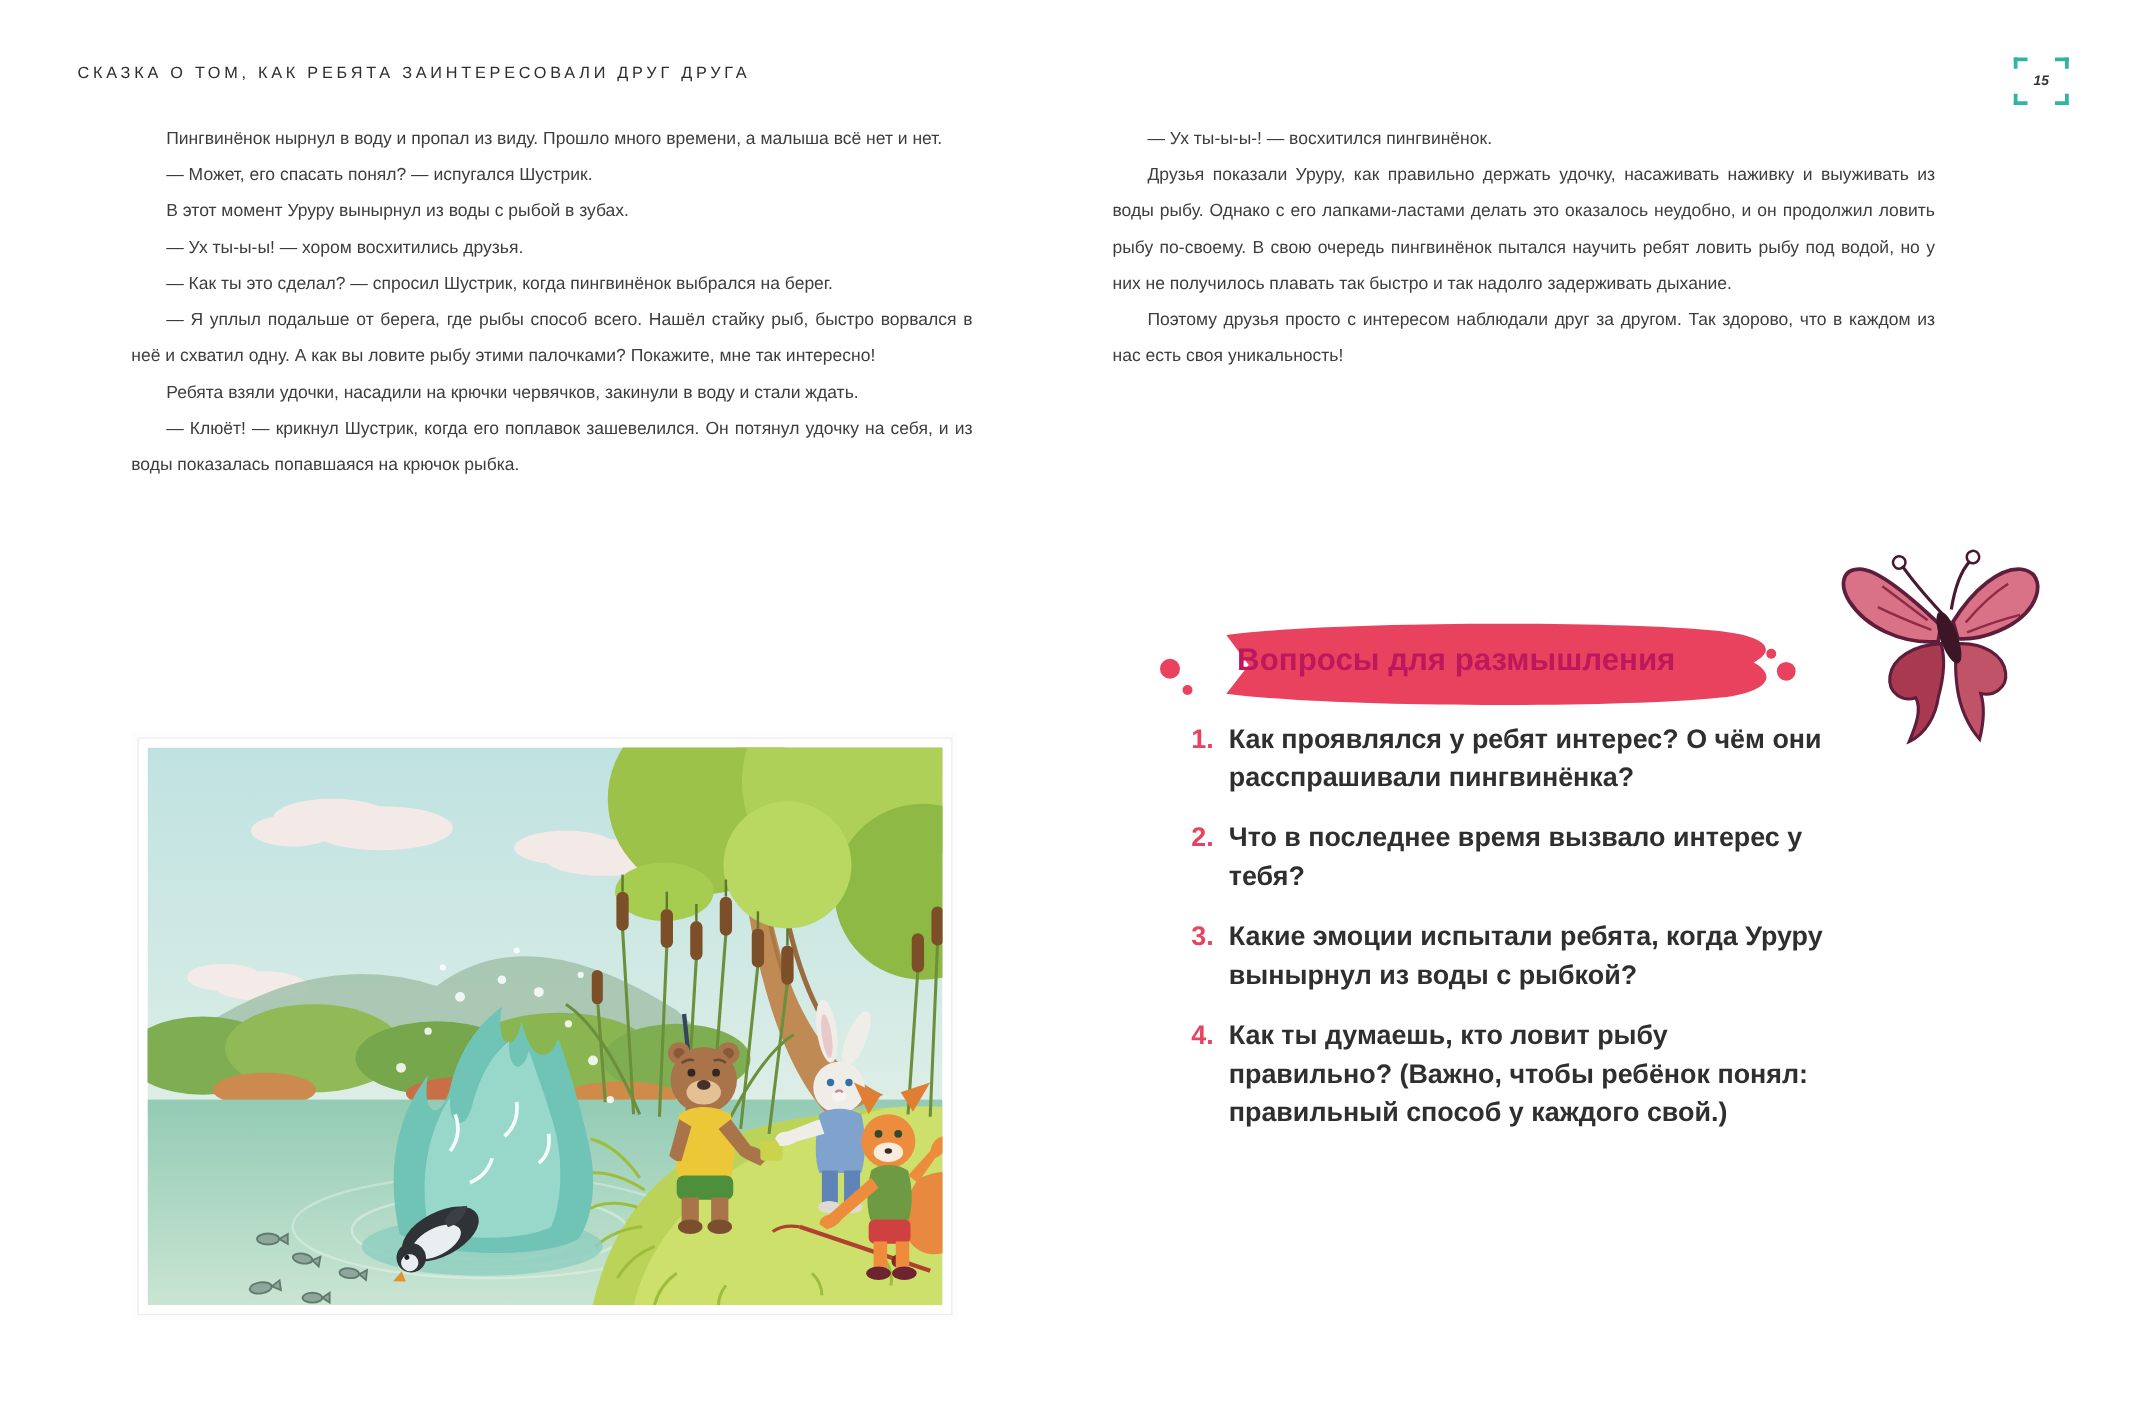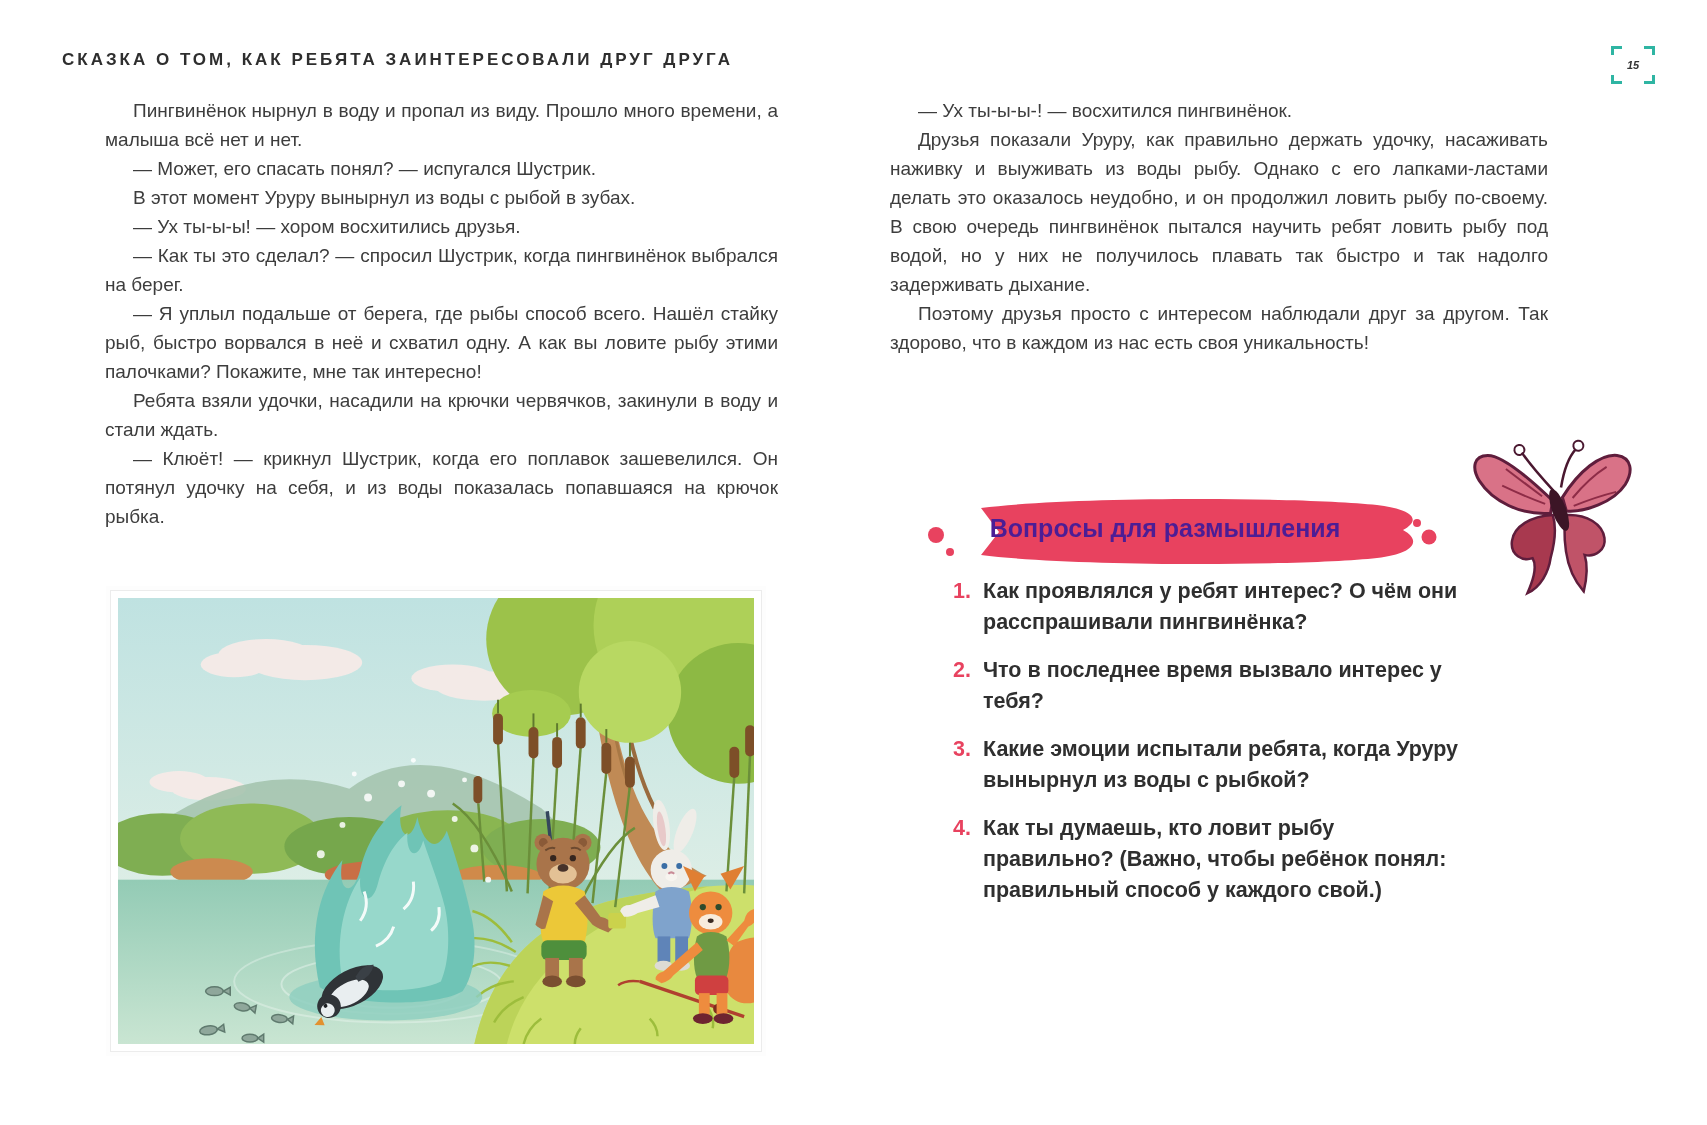--- a/index.html
+++ b/index.html
@@ -13,40 +13,40 @@
   .page{
     position:relative;
     width:1707px;height:1125px;
     background:#ffffff;
     font-family:"Liberation Sans","DejaVu Sans",sans-serif;
     color:var(--body);
     overflow:hidden;
   }
   .header-title{
     position:absolute;left:62px;top:50px;
-    font-size:17px;font-weight:700;letter-spacing:3px;
+    font-size:13px;font-weight:400;letter-spacing:3px;
     color:var(--head);
   }
   
   .page-badge{
     position:absolute;left:1611px;top:46px;width:44px;height:38px;
   }
   .page-badge .num{
     position:absolute;inset:0;display:flex;align-items:center;justify-content:center;
     font-size:11px;font-weight:700;color:#333;font-style:italic;
   }
   .corner{position:absolute;width:11px;height:9px;border:0 solid var(--teal);}
   .corner.tl{left:0;top:0;border-left-width:3px;border-top-width:3px;}
   .corner.tr{right:0;top:0;border-right-width:3px;border-top-width:3px;}
   .corner.bl{left:0;bottom:0;border-left-width:3px;border-bottom-width:3px;}
   .corner.br{right:0;bottom:0;border-right-width:3px;border-bottom-width:3px;}
 
   .col{
     position:absolute;top:96px;
-    font-size:19px;line-height:29px;text-align:justify;
+    font-size:14px;line-height:29px;text-align:justify;
   }
   .col-left{left:105px;width:673px;}
   .col-right{left:890px;width:658px;}
   .col p{margin:0;text-indent:28px;}
 
   .illustration{
     position:absolute;left:110px;top:590px;width:652px;height:462px;
     background:#fff;
     padding:7px;
     border:1px solid #ececec;
@@ -55,21 +55,21 @@
   .illustration svg{display:block;width:100%;height:100%;}
 
   
   .banner{
     position:absolute;left:925px;top:492px;width:525px;height:78px;
   }
   .banner svg{position:absolute;inset:0;width:100%;height:100%;}
   .banner .banner-label{
     position:absolute;left:40px;top:22px;width:400px;
     text-align:center;
-    color:#4c1d95;font-size:25px;font-weight:700;
+    color:#be185d;font-size:25px;font-weight:700;
   }
 
   .questions{
     position:absolute;left:953px;top:576px;width:515px;
   }
   .question{
     display:flex;align-items:flex-start;
     margin-bottom:17px;
     font-size:21.5px;line-height:31px;font-weight:700;color:#2f2f2f;
   }

